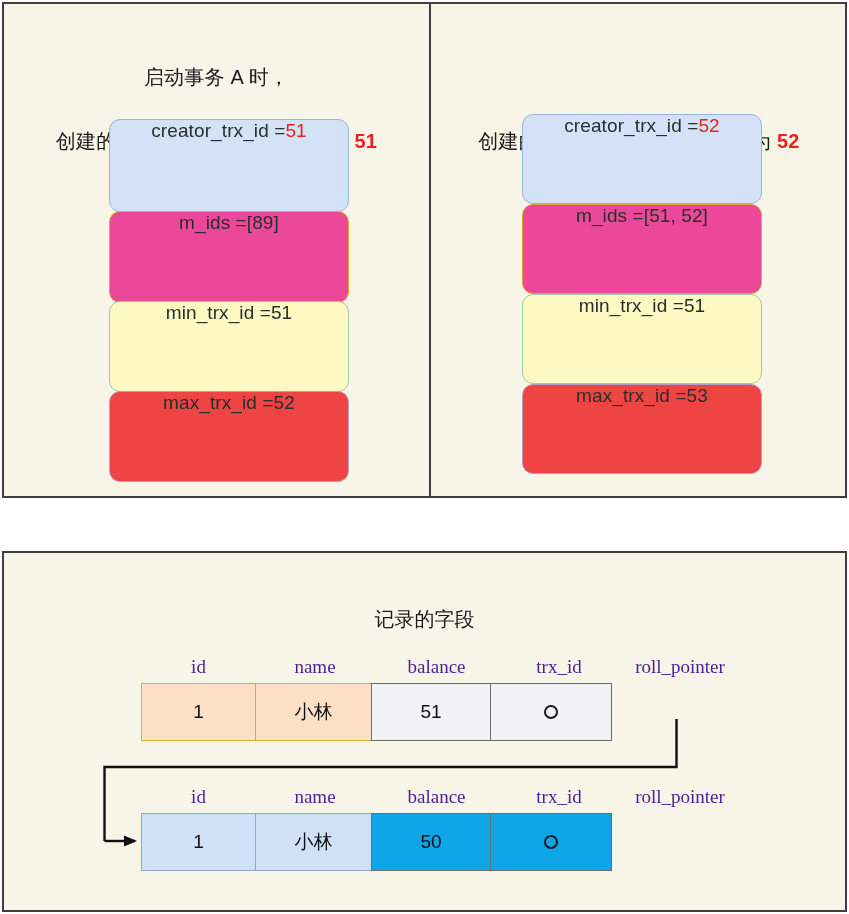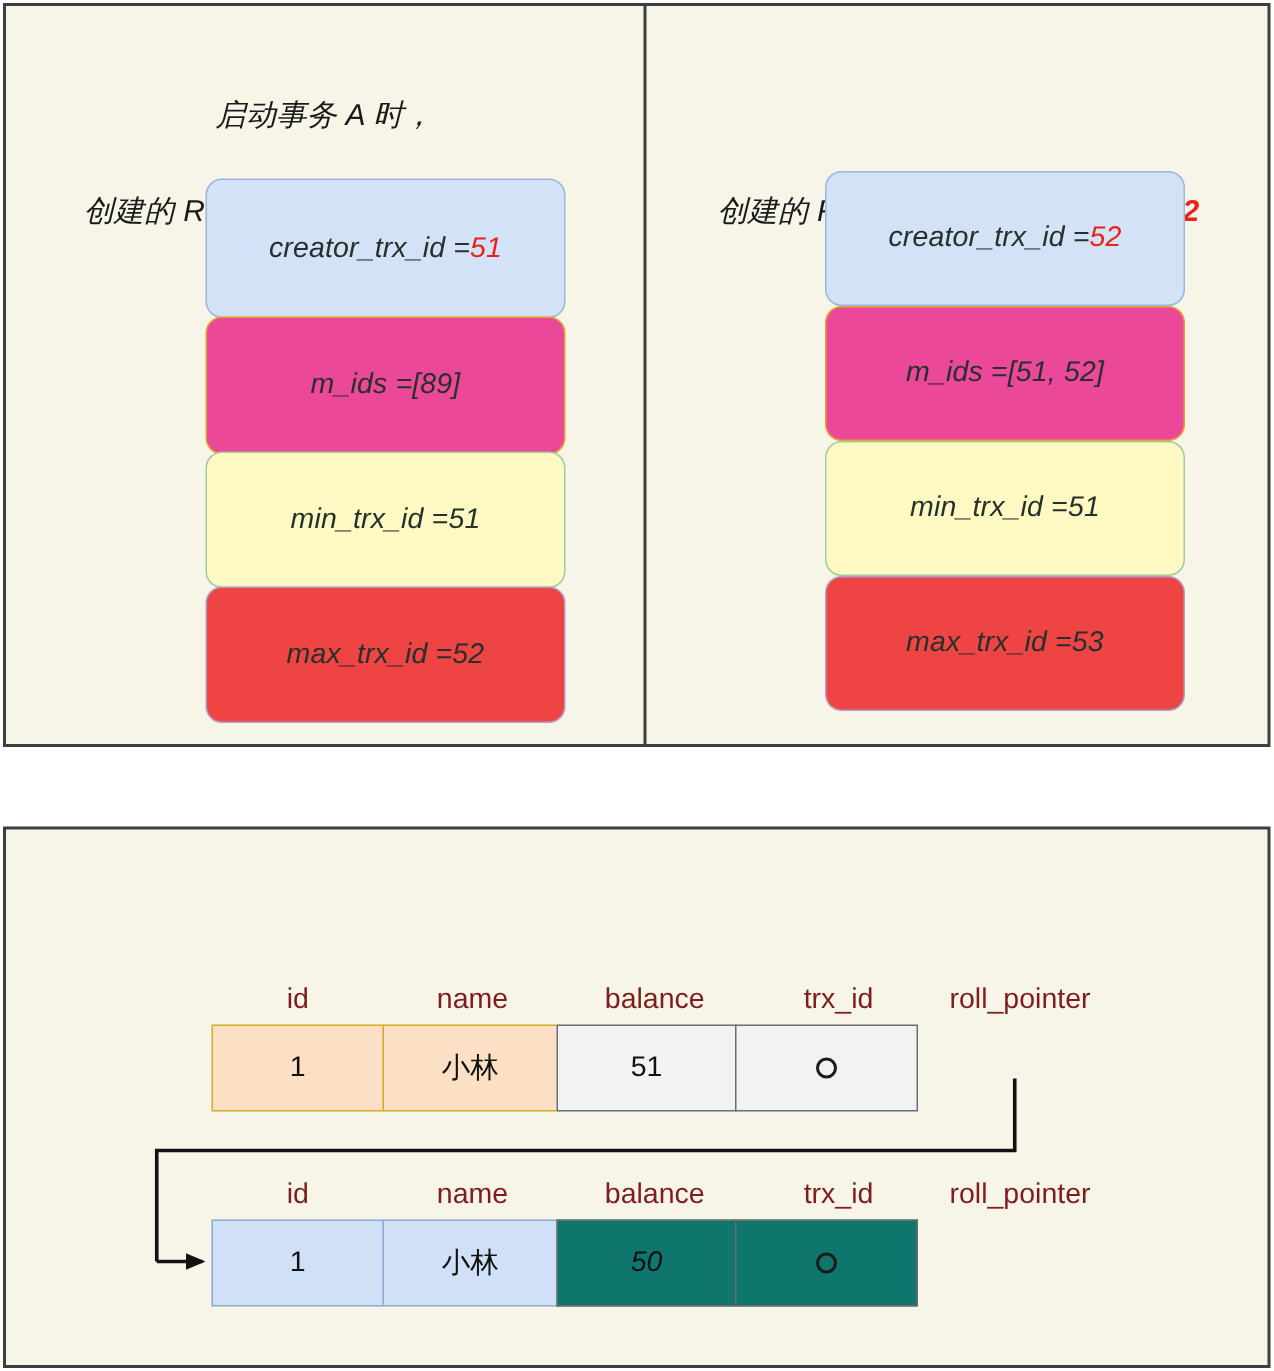--- a/index.html
+++ b/index.html
@@ -43,21 +43,20 @@
     width: 2px;
     height: 492px;
     background: #3f3f3f;
   }
 
   
   .rv-col {
     position: absolute;
     top: 0;
     height: 492px;
-    font-style: italic;
   }
   #rv-col-a { left: 0px;   width: 425px; }
   #rv-col-b { left: 427px; width: 416px; }
 
   .rv-title {
     position: absolute;
     left: 0;
     width: 100%;
     text-align: center;
     color: #1a1a1a;
@@ -73,26 +72,24 @@
 
   
   .rv-box {
     position: absolute;
     width: 240px;
     box-sizing: border-box;
     border-radius: 11px;
     border-width: 1.6px;
     border-style: solid;
     display: flex;
-    align-items: center;
     justify-content: center;
     font-size: 19px;
     color: #26302c;
     letter-spacing: 0.1px;
-    margin-left: 28px;
   }
   .rv-box .hl { color: #e8221d; }
 
   .box-creator { background: #d3e2f7; border-color: #9ab6dc; }
   .box-mids    { background: #ec4899; border-color: #dfa62a; }
   .box-min     { background: #fef9c3; border-color: #9fcb9f; }
   .box-max     { background: #ef4444; border-color: #b49dc6; }
 
   
   #rv-col-a .rv-box { left: 105px; }
@@ -129,21 +126,22 @@
     top: 0px;
     width: 600px;
     height: 28px;
     display: flex;
   }
   .rec-headers .hcell {
     display: flex;
     align-items: center;
     justify-content: center;
     font-size: 19px;
-    color: #7f1d1d;
+    color: #4c1d95;
+    font-family: Liberation Serif, serif;
   }
 
   .rec-row {
     position: absolute;
     left: 137px;
     top: 30px;
     width: 600px;
     height: 58px;
     display: flex;
   }
@@ -164,21 +162,21 @@
   .c-name   { width: 118px; }
   .c-bal    { width: 125px; }
   .c-trx    { width: 120px; }
   .c-roll   { width: 122px; }
 
   
   #rec-block-1 .rcell.data { background: #fce0c6; border-color: #d8ad2e; }
   #rec-block-1 .rcell.sys  { background: #f1f2f4; border-color: #6d6d6d; }
   
   #rec-block-2 .rcell.data { background: #cfe0f7; border-color: #8fa9cf; }
-  #rec-block-2 .rcell.sys  { background: #0f766e; border-color: #6d6d6d; font-style: italic; }
+  #rec-block-2 .rcell.sys  { background: #0ea5e9; border-color: #6d6d6d; }
 
   .red { color: #e8221d; }
 
   .ptr-dot {
     width: 14px; height: 14px;
     border-radius: 50%;
     border: 2px solid #1a1a1a;
     background: transparent;
     box-sizing: border-box;
   }
@@ -242,20 +240,21 @@
     </div>
     <div class="rv-box box-max" id="b-box-max">
       <span>max_trx_id = </span>
         <span>53</span>
     </div>
   </div>
 </div>
 
 <div class="panel" id="bottom-panel">
 
+  <div id="record-title">记录的字段</div>
 
   <svg id="connector" viewBox="0 0 845 357">
     <path d="M 672.5 166 L 672.5 214 L 100.5 214 L 100.5 288" fill="none" stroke="#111111" stroke-width="2.4"></path>
     <path d="M 100.5 288 L 131 288" fill="none" stroke="#111111" stroke-width="2.4"></path>
     <polygon points="133,288 120,282.5 120,293.5" fill="#111111"></polygon>
   </svg>
 
   <div class="rec-block" id="rec-block-1">
     <div class="rec-headers">
       <div class="hcell c-id">id</div>

